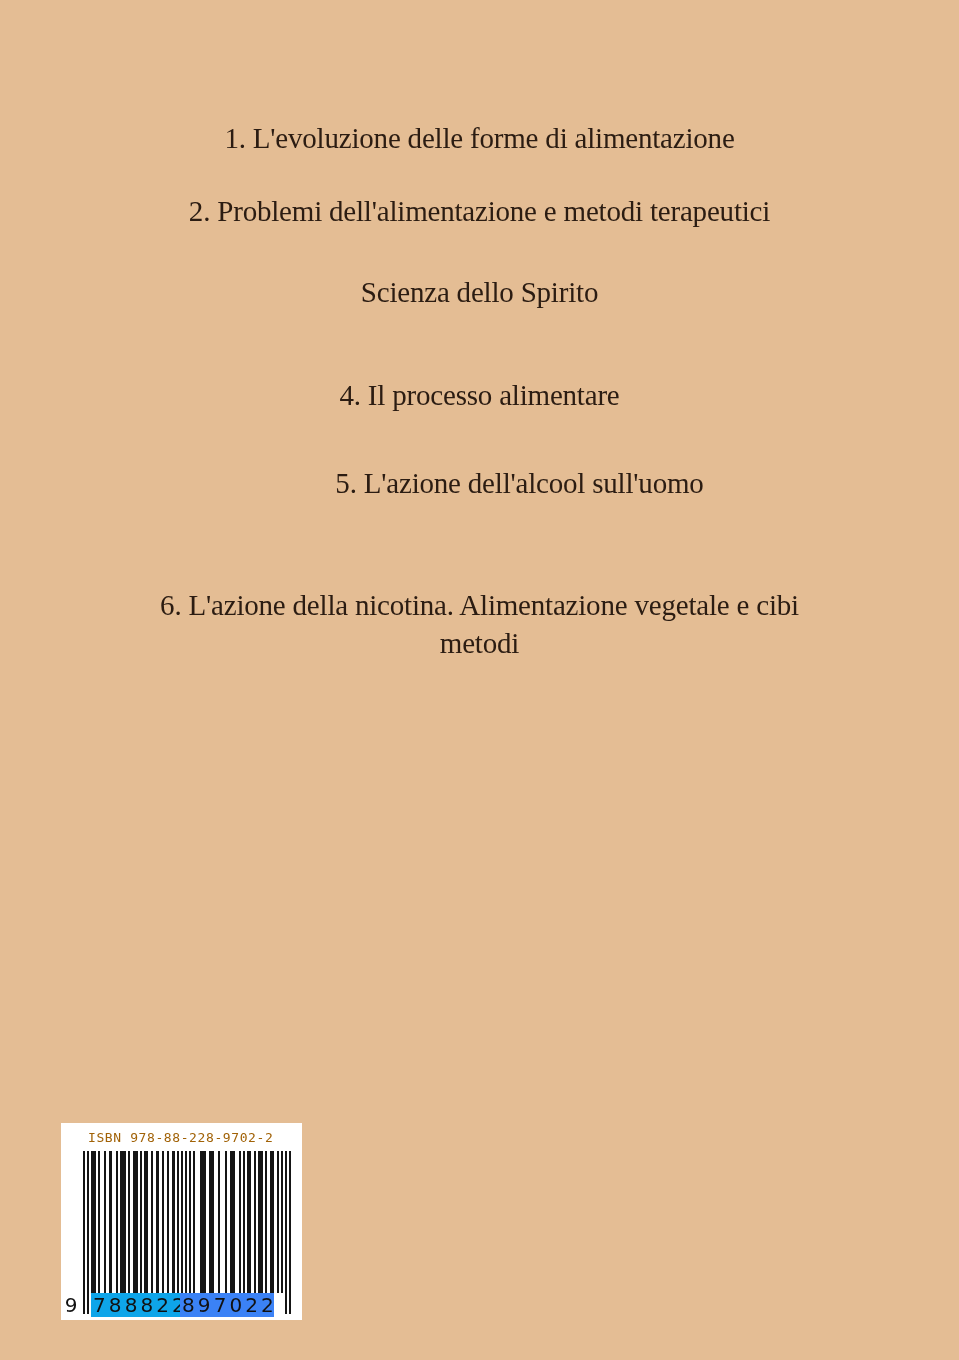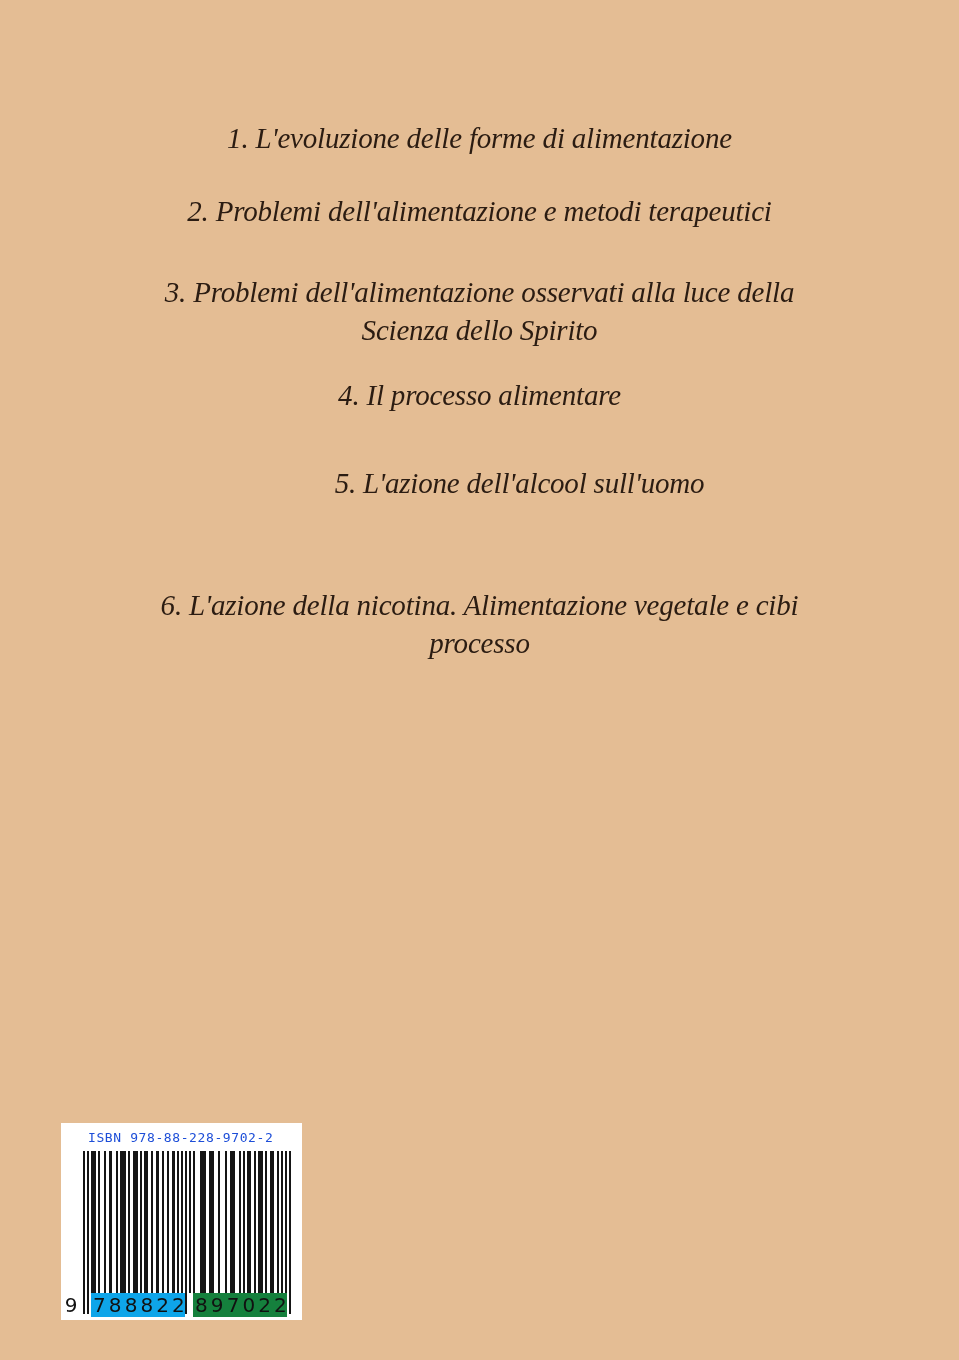--- a/index.html
+++ b/index.html
@@ -22,21 +22,20 @@
       width: 959px;
     }
     .toc-item {
       position: absolute;
       left: 0;
       width: 959px;
       text-align: center;
       font-size: 29px;
       line-height: 38px;
       letter-spacing: -0.2px;
-      font-style: italic;
     }
     .toc-line {
       display: block;
       white-space: nowrap;
     }
     .barcode-box {
       position: absolute;
       left: 61px;
       top: 1123px;
       width: 241px;
@@ -47,21 +46,21 @@
       position: absolute;
       left: 0;
       width: 241px;
       top: 7px;
       text-align: left;
       padding-left: 27px;
       box-sizing: border-box;
       font-family: "DejaVu Sans Mono", "Liberation Mono", monospace;
       font-size: 13px;
       letter-spacing: 0.6px;
-      color: #1d4ed8;
+      color: #a16207;
     }
     .bars {
       position: absolute;
       left: 22px;
       top: 28px;
       width: 208px;
       height: 163px;
     }
     .bars svg {
       display: block;
@@ -87,51 +86,50 @@
       position: absolute;
       left: 30px;
       top: 0;
       width: 92px;
       letter-spacing: 3.1px;
       background: #0ea5e9;
       padding-left: 2px;
     }
     .digit-group-right {
       position: absolute;
-      left: 132px;
+      left: 119px;
       top: 0;
       width: 92px;
       letter-spacing: 3.1px;
-      background: #15803d;
+      background: #3b82f6;
       padding-left: 2px;
     }
   </style>
 </head>
 <body>
 
 <div class="toc">
   <div class="toc-item" style="top:119px;">
     <span class="toc-line">1. L'evoluzione delle forme di alimentazione</span>
   </div>
   <div class="toc-item" style="top:192px;">
     <span class="toc-line">2. Problemi dell'alimentazione e metodi terapeutici</span>
   </div>
   <div class="toc-item" style="top:273px;">
-    <span class="toc-line">3. Problemi dell'alimentazione osservati alla luce della</span>
     <span class="toc-line">Scienza dello Spirito</span>
   </div>
   <div class="toc-item" style="top:376px;">
     <span class="toc-line">4. Il processo alimentare</span>
   </div>
   <div class="toc-item" style="top:464px;padding-left:40px;">
     <span class="toc-line">5. L'azione dell'alcool sull'uomo</span>
   </div>
   <div class="toc-item" style="top:541px;margin-top:45px;">
     <span class="toc-line">6. L'azione della nicotina. Alimentazione vegetale e cibi</span>
-    <span class="toc-line">processo</span>
+    <span class="toc-line">metodi</span>
   </div>
 </div>
 
 <div class="barcode-box">
   <div class="isbn-text">ISBN 978-88-228-9702-2</div>
   <div class="bars">
     <svg width="208" height="163" viewBox="0 0 208 163" xmlns="http://www.w3.org/2000/svg">
       <g fill="#151515">
 
         <rect x="0" y="0" width="2" height="163"></rect>

